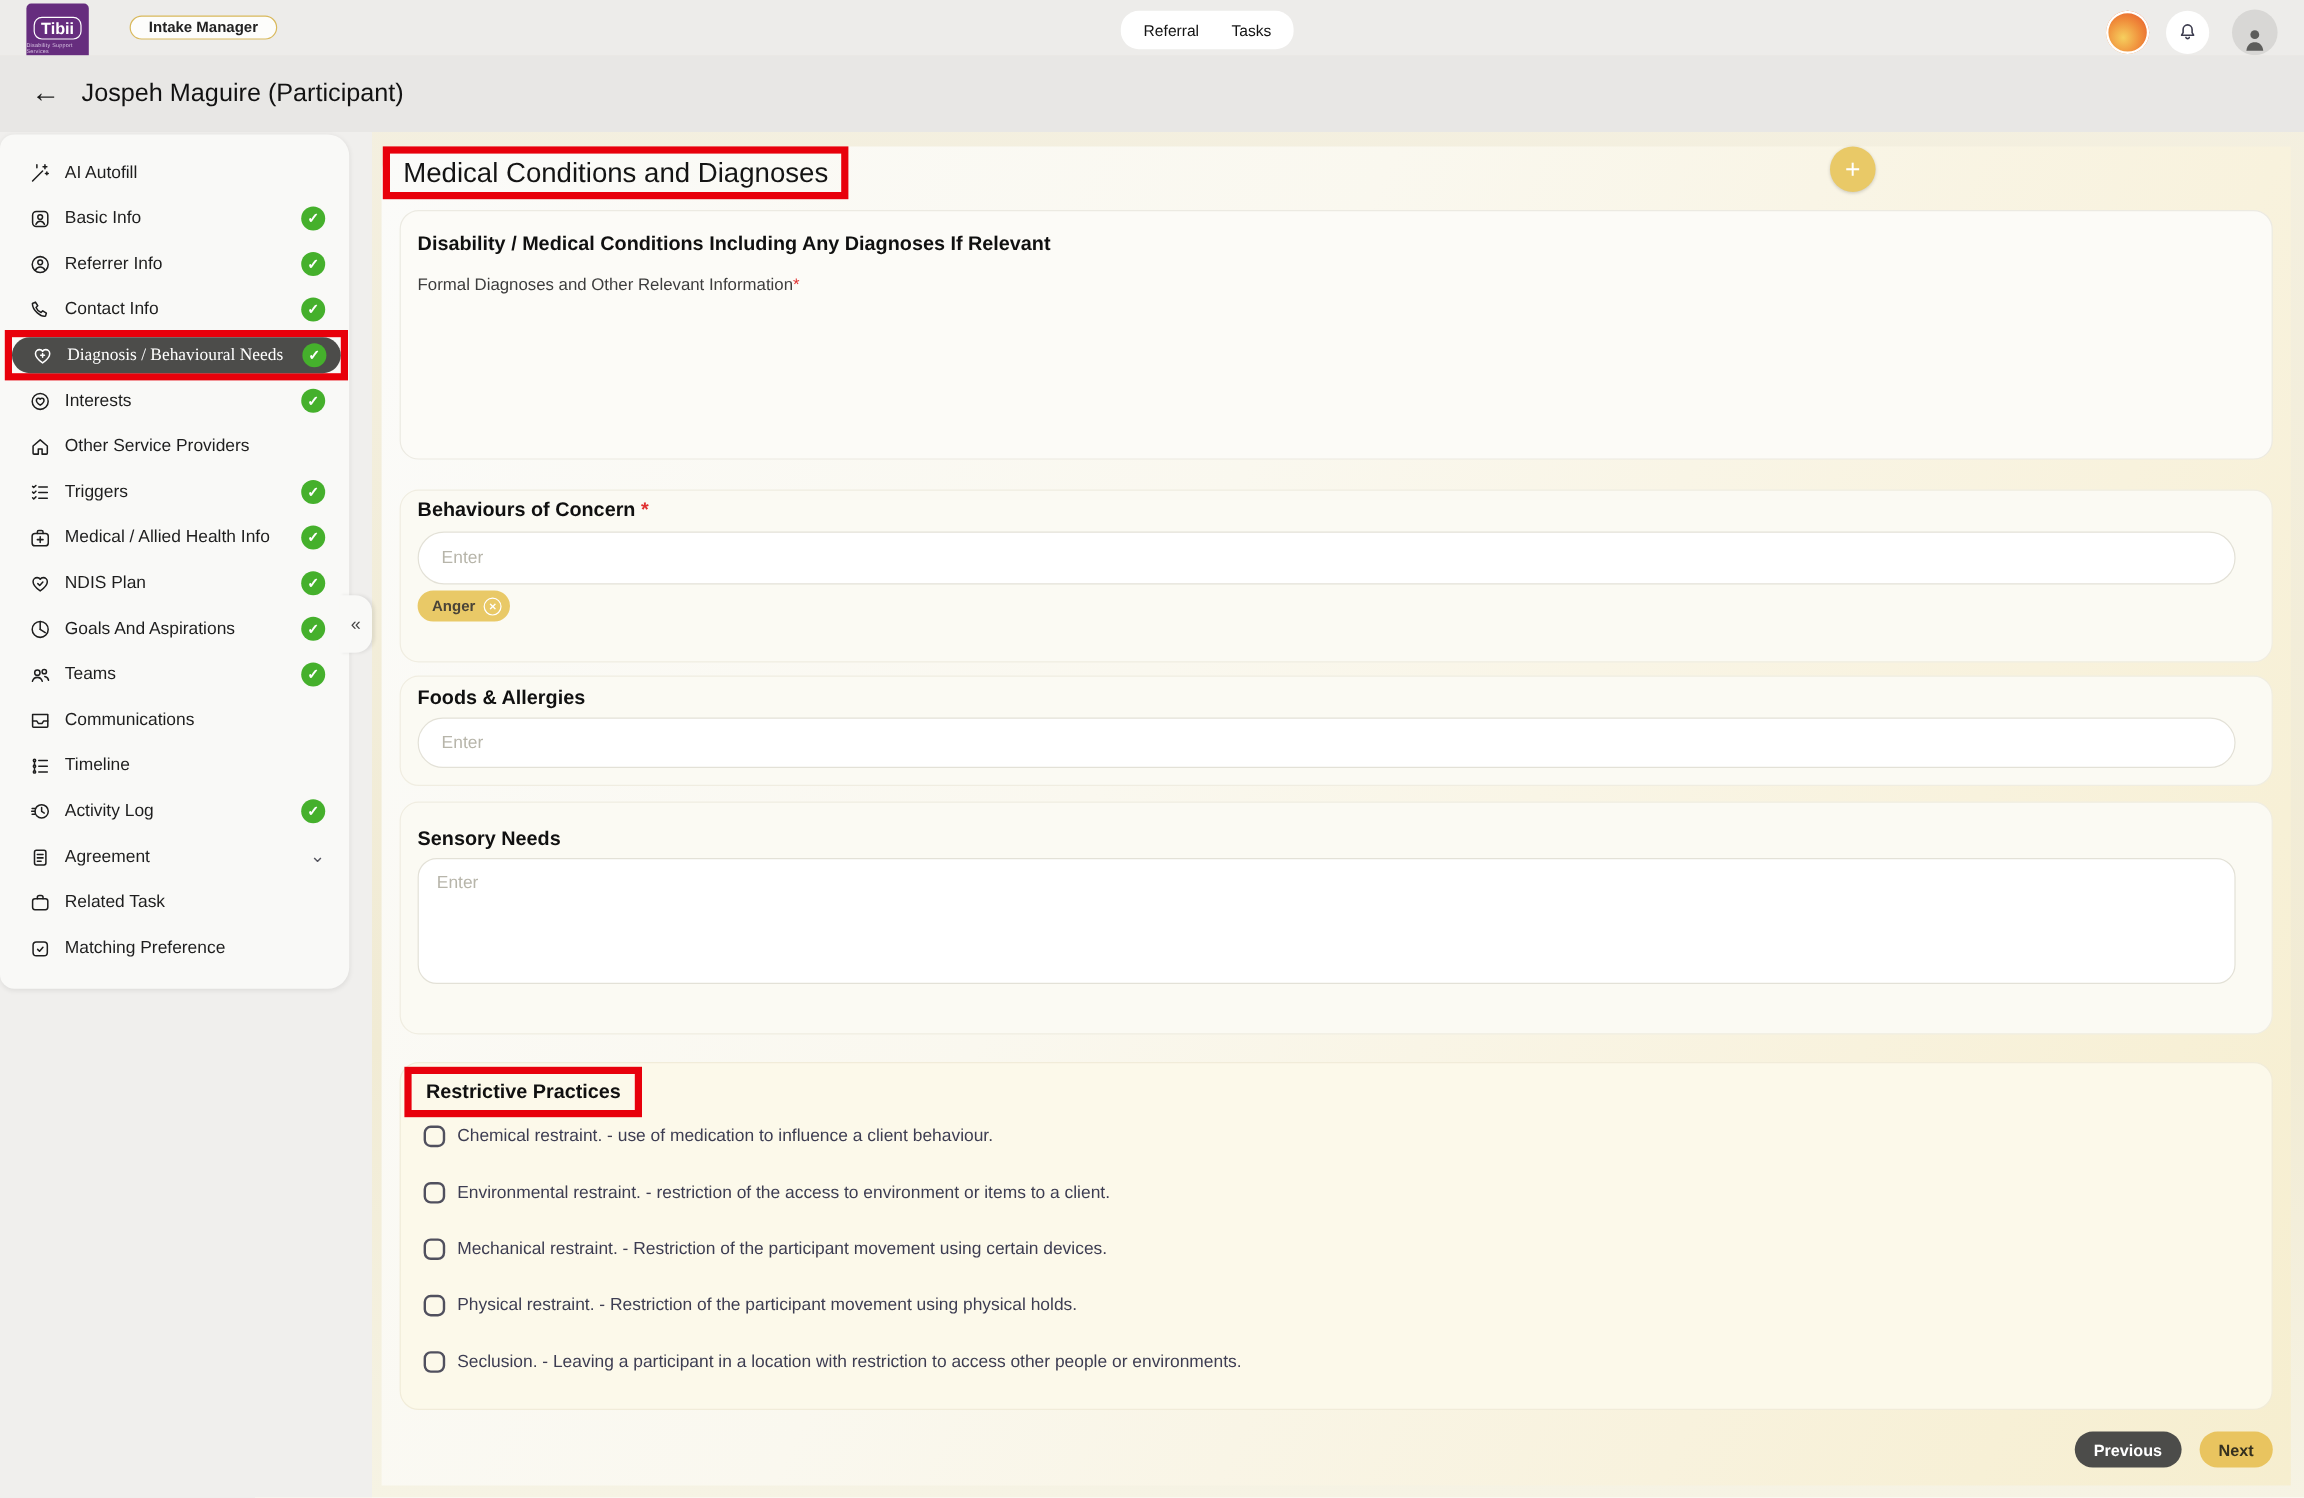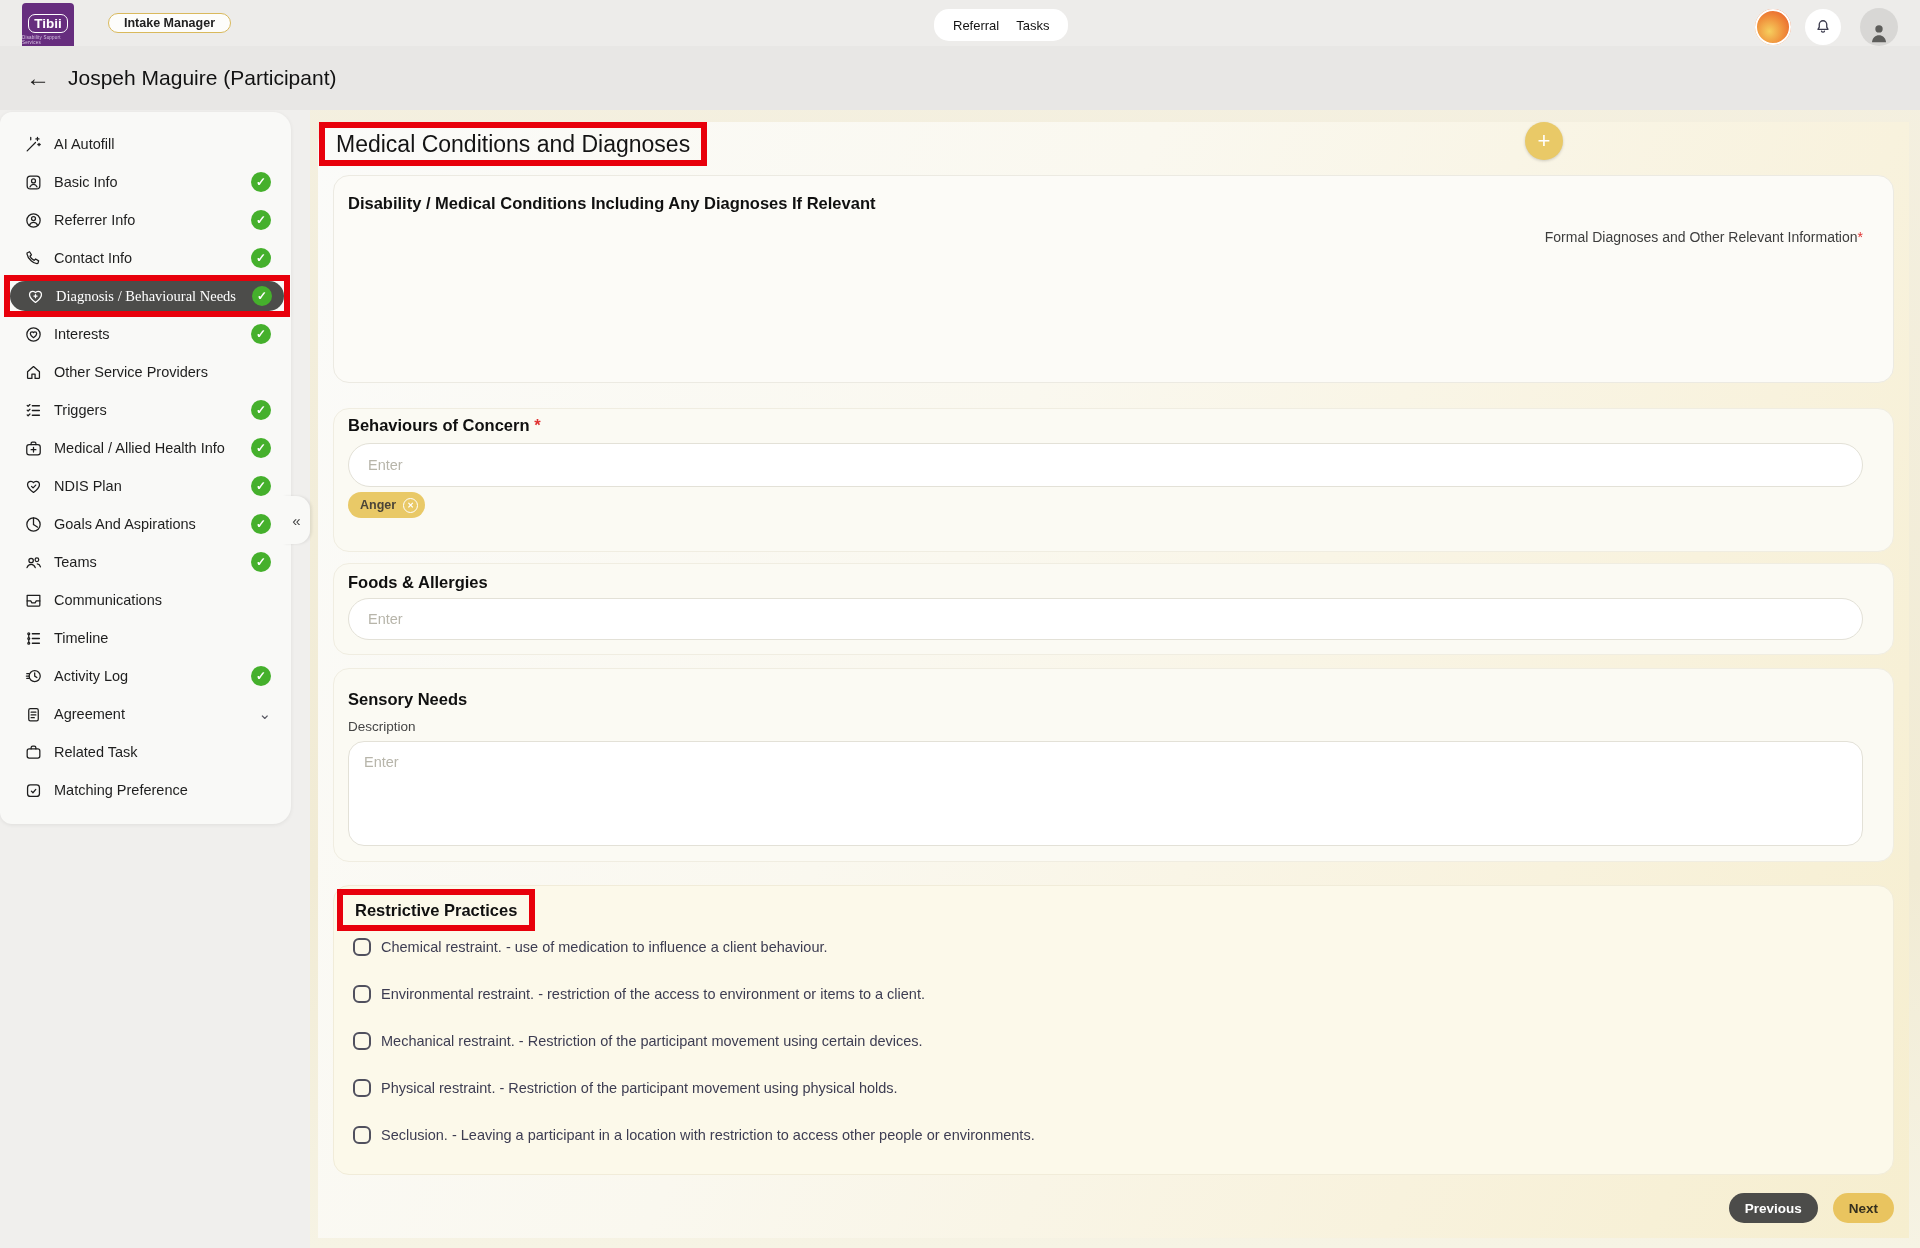--- a/index.html
+++ b/index.html
@@ -14,21 +14,21 @@
 
   
   .topbar { position:absolute; top:0; left:0; right:0; height:46px; background:#edecea; }
   .logo { position:absolute; left:22px; top:3px; width:52px; height:52px; background:#662d7e; border-radius:4px;
           display:flex; flex-direction:column; align-items:center; justify-content:center; cursor:pointer; }
   .logo-word { border:1.5px solid #fff; border-radius:7px; padding:0 5px; color:#fff; font-weight:bold; font-size:13.5px; line-height:17px; }
   .logo-sub { font-size:4.5px; color:#d9c6e4; margin-top:2px; letter-spacing:.2px; }
   .intake-pill { position:absolute; left:108px; top:13px; height:20px; padding:0 15px; border:1.5px solid #d9b95c; border-radius:13px;
                  background:#fdfdfb; font-size:12.5px; font-weight:600; color:#222; display:flex; align-items:center; cursor:pointer; }
   .center-tabs { position:absolute; left:934px; top:9px; height:29px; background:#ffffff; border-radius:15px;
-                 display:flex; align-items:center; gap:17px; padding:16px 19px; font-size:13px; color:#131313; }
+                 display:flex; align-items:center; gap:27px; padding:16px 19px; font-size:13px; color:#131313; }
   .center-tabs .tab { cursor:pointer; }
   .tb-circle { position:absolute; top:9px; width:36px; height:36px; border-radius:50%; cursor:pointer; }
   .org-avatar { left:1755px; background:radial-gradient(circle at 40% 62%, #f6cf5e 0%, #f0903c 45%, #e85b2b 85%); box-shadow:inset 0 0 0 2px #fff; }
   .bell-circle { left:1805px; background:#ffffff; display:flex; align-items:center; justify-content:center; color:#3c3c4e; }
   .person-circle { left:1860px; width:38px; height:38px; top:8px; background:#d8d7d5; display:flex; align-items:flex-end; justify-content:center; overflow:hidden; }
 
   
   .header2 { position:absolute; top:46px; left:0; right:0; height:64px; background:#e8e7e5; display:flex; align-items:center; }
   .back-arrow { font-size:24px; line-height:24px; margin-left:26px; color:#1a1a1a; cursor:pointer; }
   .participant-title { font-size:21px; font-weight:500; margin-left:18px; color:#121212; }
@@ -59,21 +59,21 @@
 
   .card { border-radius:16px; }
   .card-a { margin-top:9px;  height:208px; background:#fcfbf7; border:1px solid #eceae2; padding:17px 30px 0 14px; }
   .card-b { margin-top:25px; height:144px; background:#fbfaf3; border:1px solid #f0ede1; padding:6px 30px 0 14px; }
   .card-c { margin-top:11px; height:92px;  background:#fbfaf3; border:1px solid #f0ede1; padding:8px 30px 0 14px; }
   .card-d { margin-top:13px; height:194px; background:#fbfaf3; border:1px solid #f0ede1; padding:20px 30px 0 14px; }
   .card-e { margin-top:23px; height:290px; background:#fcf9ea; border:1px solid #f1ecd9; padding:3px 30px 0 14px; }
 
   .h-card { font-size:16.5px; font-weight:bold; color:#101010; line-height:20px; }
   .req { color:#e03131; }
-  .field-label { font-size:14px; color:#3d3d3d; margin-top:16px; line-height:17px;text-align:right; }
+  .field-label { font-size:14px; color:#3d3d3d; margin-top:16px; line-height:17px; }
   .field-label-sm { font-size:13.5px; color:#454545; margin-top:10px; line-height:16px; }
   textarea.box { display:block; width:100%; height:110px; margin-top:4px; border:1px solid #e3e1d7; border-radius:16px;
                  padding:12px 15px; font-family:"Liberation Sans",sans-serif; font-size:14.5px; color:#2b2b2b;
                  background:#fff; resize:none; outline:none; }
   .card-a textarea.box { width:1437px; }
   .card-d textarea.box { height:105px; margin-top:6px; }
   input.line { display:block; width:100%; height:44px; margin-top:8px; border:1px solid #e3e1d7; border-radius:22px;
                padding:0 19px; font-family:"Liberation Sans",sans-serif; font-size:14.5px; color:#2b2b2b; background:#fff; outline:none; }
   .card-c input.line { height:42px; margin-top:6px; }
   ::placeholder { color:#b7b5aa; opacity:1; }
@@ -331,21 +331,20 @@
     </div>
   </div>
 
   <div class="card card-c">
     <div class="h-card">Foods &amp; Allergies</div>
     <input class="line" type="text" placeholder="Enter" style="">
   </div>
 
   <div class="card card-d">
     <div class="h-card">Sensory Needs</div>
-    <div class="field-label-sm">Description</div>
     <textarea class="box" placeholder="Enter" style=""></textarea>
   </div>
 
   <div class="card card-e">
     <span class="annot-box rp-box">
       <span>Restrictive Practices</span>
     </span>
 
     <label class="cb-row first">
       <input type="checkbox" style="">

